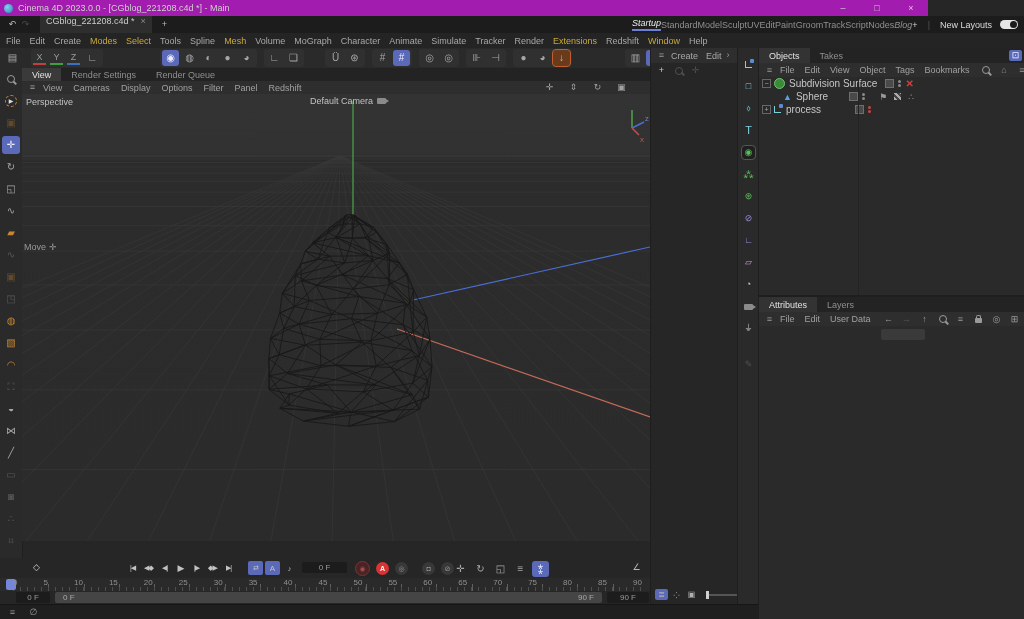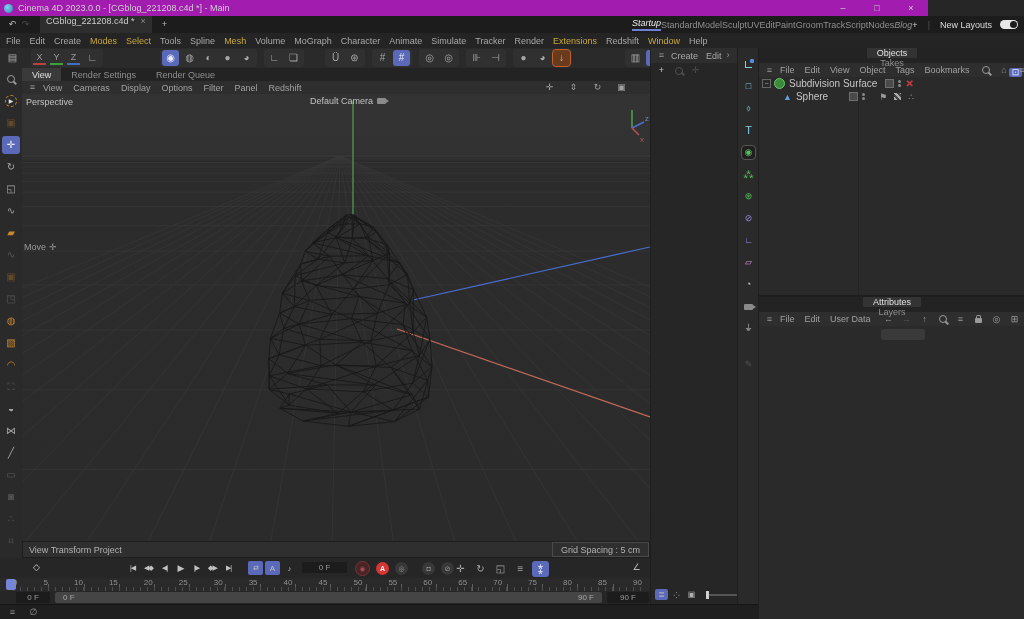--- a/index.html
+++ b/index.html
@@ -66,21 +66,21 @@
   .ffield{background:#1c1c1c;border-radius:2px;color:#9a9a9a;font-size:8px;display:flex;align-items:center;justify-content:center;height:11px;}
   .rangebar{position:absolute;left:55px;top:1px;width:547px;height:11px;background:#454545;border-radius:2px;display:flex;align-items:center;justify-content:space-between;padding:0 8px;box-sizing:border-box;color:#a8a8a8;font-size:8px;}
   
   .midcol{left:650px;top:48px;width:87px;height:556px;background:#262626;border-left:1px solid #1e1e1e;}
   
   .palette{left:737px;top:48px;width:21px;height:556px;background:#2a2a2a;border-left:1px solid #1f1f1f;display:flex;flex-direction:column;align-items:center;padding-top:10px;gap:9px;}
   .cyan{color:#7ecfe0;} .green{color:#58c058;} .violet{color:#9a8ae0;} .pink{color:#d890d8;} .white{color:#c8c8c8;}
   .pressed{background:#1f1f1f;outline:1px solid #555;border-radius:3px;}
   
   .right{left:758px;top:48px;width:266px;height:571px;background:#2a2a2a;border-left:1px solid #1f1f1f;}
-  .ptabs{height:15px;background:#232323;display:flex;align-items:center;flex-direction:column;}
+  .ptabs{height:15px;background:#232323;display:flex;align-items:center;}
   .ptab{padding:0 10px;height:15px;display:flex;align-items:center;color:#8f8f8f;}
   .ptab.on{background:#333333;color:#e2e2e2;}
   .pmenu{height:14px;background:#2e2e2e;display:flex;align-items:center;padding:0 4px;}
   .pmenu span.mi{color:#a0a0a0;margin-right:10px;}
   .trow{height:13px;display:flex;align-items:center;color:#c6c6c6;font-size:10px;}
   .expander{width:7px;height:7px;border:1px solid #666;color:#aaa;font-size:7px;display:inline-flex;align-items:center;justify-content:center;margin:0 3px;line-height:1;}
   .chk{width:7px;height:7px;background:#4a4a4a;border:1px solid #6e6e6e;display:inline-block;}
   .dots{display:inline-flex;flex-direction:column;gap:1px;margin-left:4px;}
   .dots i{width:3px;height:3px;border-radius:50%;background:#8a8a8a;}
   .dots.red i{background:#d04040;}
@@ -593,24 +593,20 @@
     <span class="abs bar" style="left:288px;top:2px;color:#c2c2c2;gap:4px">
       <span>Default Camera</span>
       <span class="cambody"></span>
     </span>
     <span class="abs bar" style="left:2px;top:148px;color:#9a9a9a;gap:3px">
       <span>Move</span>
       <span>✛</span>
     </span>
   </div>
 
-  <div class="abs bar vstat">
-    <span style="margin-left:6px">View Transform Project</span>
-    <span class="gridbox">Grid Spacing : 5 cm</span>
-  </div>
 
   <div class="abs transport">
     <span class="abs ic" style="left:30px;top:3px;color:#cfcfcf">◇</span>
     <span class="abs bar" style="left:125px;top:3px;gap:1px">
       <span class="pbtn">|◀</span>
       <span class="pbtn">◀◆</span>
       <span class="pbtn">◀|</span>
       <span class="pbtn" style="font-size:9px">▶</span>
       <span class="pbtn">|▶</span>
       <span class="pbtn">◆▶</span>
@@ -765,20 +761,32 @@
         <span class="dots">
             <i></i>
             <i></i>
           </span>
         <span class="bar" style="margin-left:14px;gap:7px">
           <span style="color:#9a9a9a;font-size:9px">⚑</span>
           <span class="checker"></span>
           <span style="color:#9a9a9a;font-size:9px">∴</span>
         </span>
       </div>
+      <div class="trow">
+        <span class="expander">+</span>
+        <span class="corner" style="margin-right:5px">
+            <i></i>
+          </span>
+        <span>process</span>
+        <span class="chk" style="margin-left:34px"></span>
+        <span class="dots red">
+            <i></i>
+            <i></i>
+          </span>
+      </div>
     </div>
 
     <div class="splitter"></div>
 
     <div class="ptabs">
       <span class="ptab on">Attributes</span>
       <span class="ptab">Layers</span>
     </div>
     <div class="pmenu">
       <span class="ic" style="margin-right:4px">≡</span>

